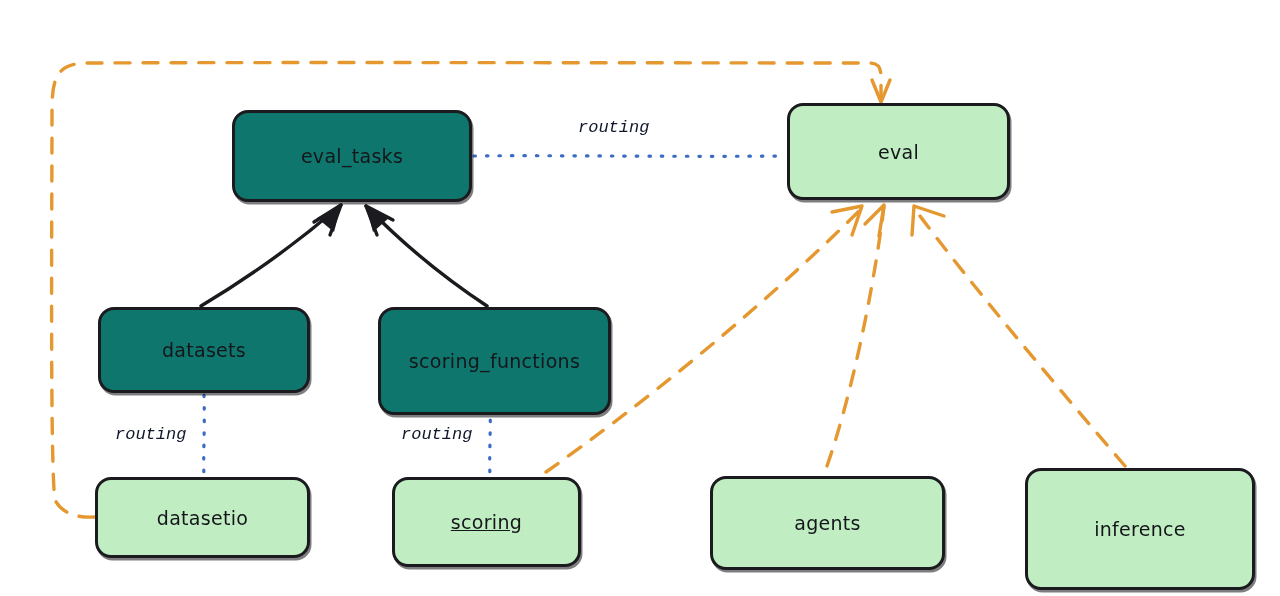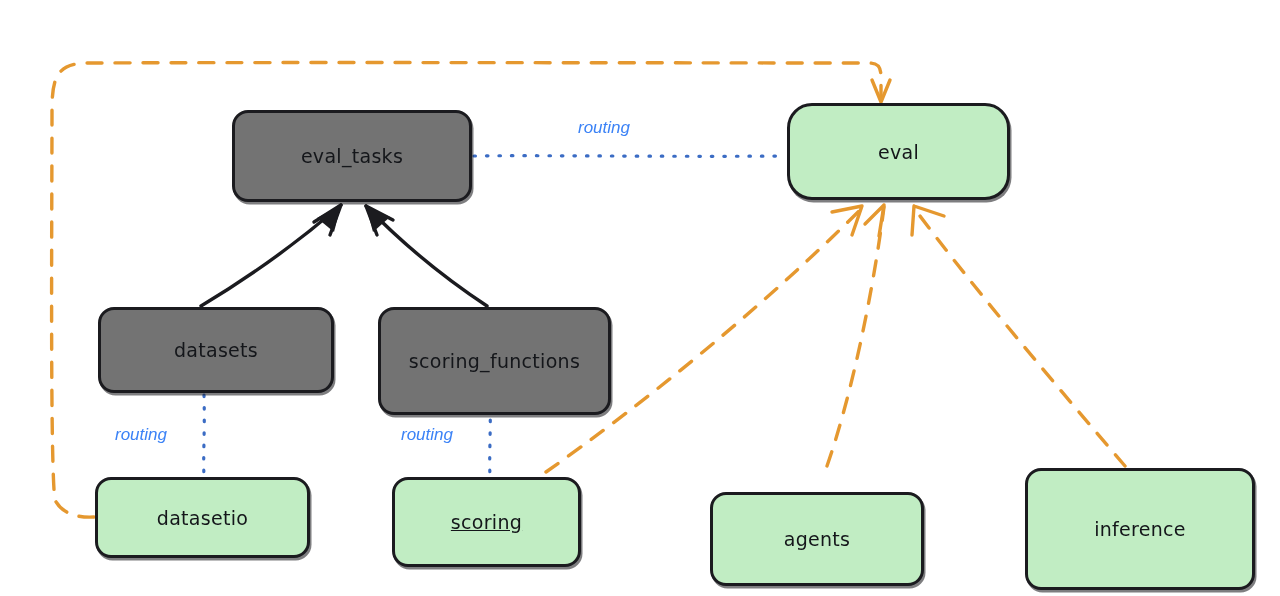--- a/index.html
+++ b/index.html
@@ -37,31 +37,31 @@
     align-items: center;
     justify-content: center;
     text-align: center;
     color: #14161a;
     font-family: "DejaVu Sans", sans-serif;
     font-size: 19px;
     letter-spacing: 0.3px;
     z-index: 2;
     box-shadow: 1.5px 2.5px 0 rgba(20,20,24,0.55);
   }
-  .node-blue { background: #737373; }
+  .node-blue { background: #0f766e; }
   .node-green { background: #c1edc3; }
   .node-label {
     display: block;
     padding: 0 10px;
     white-space: nowrap;
   }
   .edge-label {
     position: absolute;
-    color: #3b82f6;
-    font-family: Liberation Sans, sans-serif;
+    color: #0f172a;
+    font-family: Liberation Mono, monospace;
     font-size: 17px;
     font-style: italic;
     z-index: 3;
     white-space: nowrap;
     background: transparent;
   }
 </style>
 </head>
 <body>
 
@@ -111,41 +111,41 @@
     <g>
       <path d="M1125,466 C1060,390 975,290 914,208" fill="none" stroke="#e5982f" stroke-width="3.4" stroke-linecap="round" stroke-dasharray="15 13"></path>
       <path d="M914,206 L912,235 M914,206 L944,216" fill="none" stroke="#e5982f" stroke-width="3.4" stroke-linecap="round"></path>
     </g>
   </svg>
 
   <div class="node node-blue" style="left:232px; top:110px; width:240px; height:92px;">
     <span class="node-label">eval_tasks</span>
   </div>
 
-  <div class="node node-green" style="left:787px; top:103px; width:223px; height:97px;border-radius:25px;">
+  <div class="node node-green" style="left:787px; top:103px; width:223px; height:97px;">
     <span class="node-label">eval</span>
   </div>
 
-  <div class="node node-blue" style="left:98px; top:307px; width:236px; height:86px;">
+  <div class="node node-blue" style="left:98px; top:307px; width:212px; height:86px;">
     <span class="node-label">datasets</span>
   </div>
 
   <div class="node node-blue" style="left:378px; top:307px; width:233px; height:108px;">
     <span class="node-label">scoring_functions</span>
   </div>
 
   <div class="node node-green" style="left:95px; top:477px; width:215px; height:81px;">
     <span class="node-label">datasetio</span>
   </div>
 
   <div class="node node-green" style="left:392px; top:477px; width:189px; height:90px;text-decoration:underline;">
     <span class="node-label">scoring</span>
   </div>
 
-  <div class="node node-green" style="left:710px; top:492px; width:214px; height:94px;">
+  <div class="node node-green" style="left:710px; top:476px; width:235px; height:94px;">
     <span class="node-label">agents</span>
   </div>
 
   <div class="node node-green" style="left:1025px; top:468px; width:230px; height:122px;">
     <span class="node-label">inference</span>
   </div>
 
   <div class="edge-label" style="left:578px; top:118px;">routing</div>
 
   <div class="edge-label" style="left:115px; top:425px;">routing</div>

